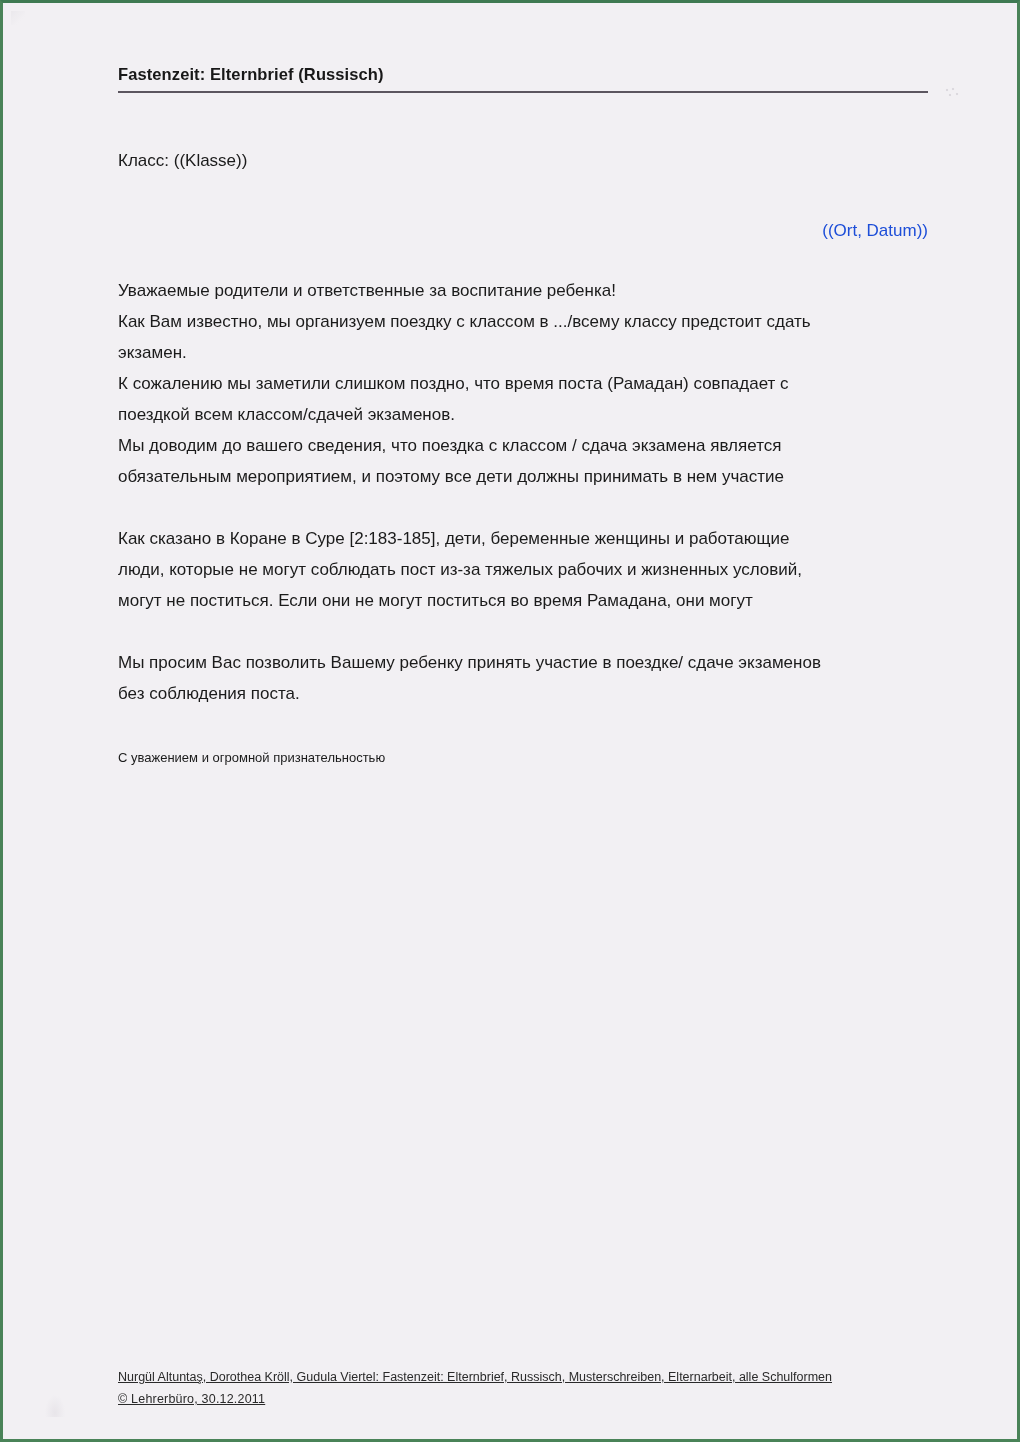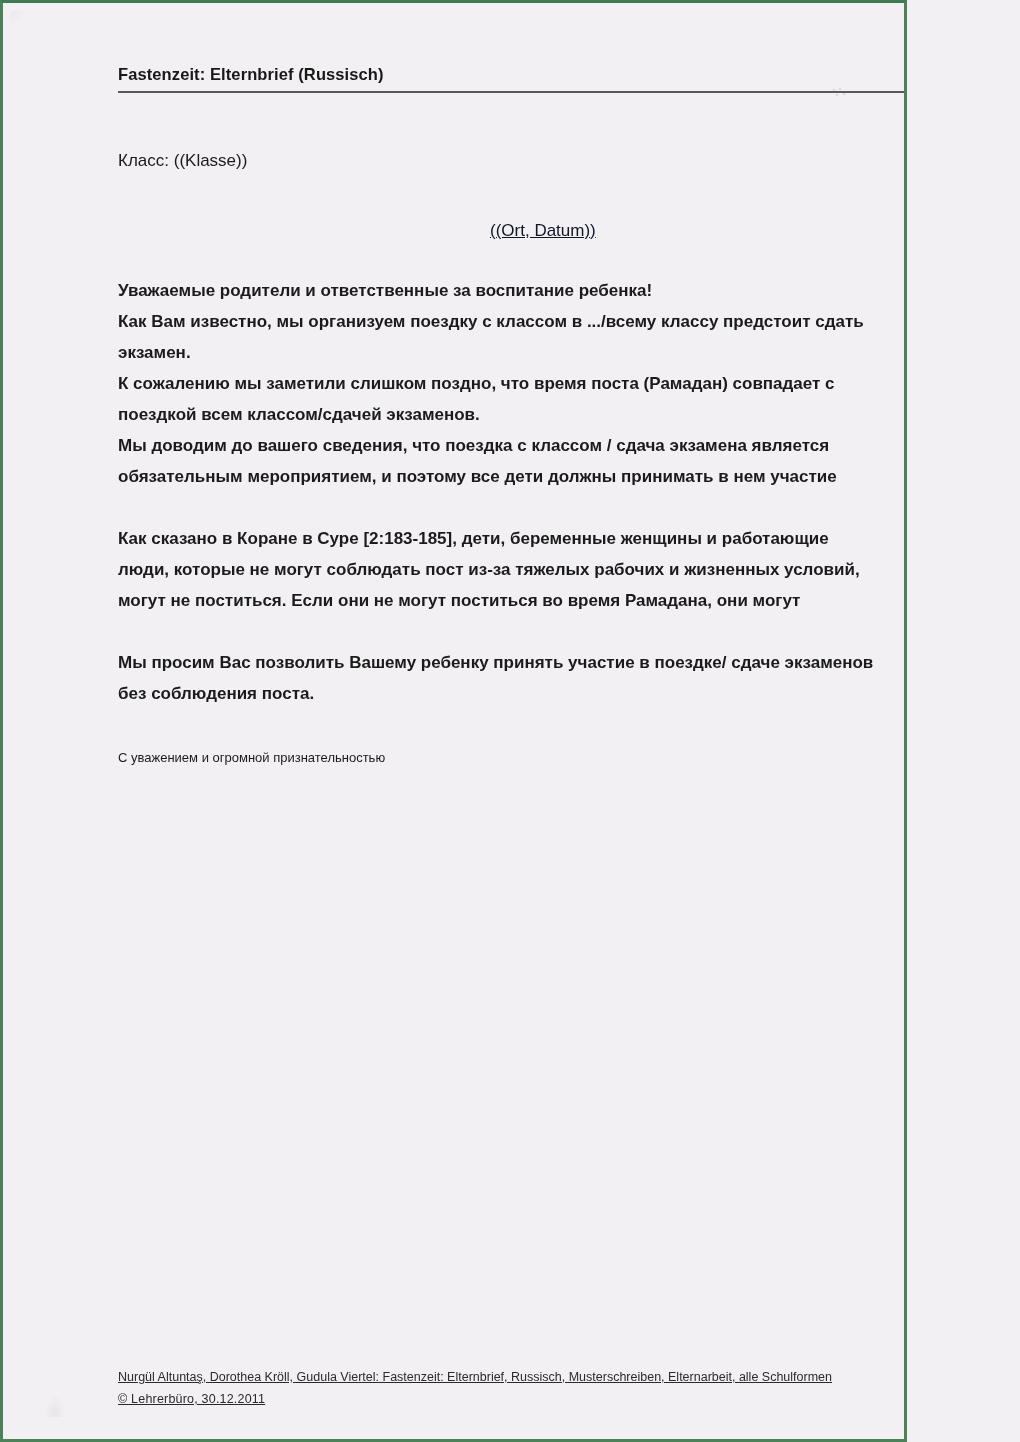--- a/index.html
+++ b/index.html
@@ -10,21 +10,21 @@
     width: 1020px;
     height: 1442px;
     background: #f2f0f3;
     font-family: "Liberation Sans", sans-serif;
     -webkit-font-smoothing: antialiased;
   }
 
   .page {
     position: relative;
     box-sizing: border-box;
-    width: 907px;
+    width: 1020px;
     height: 1442px;
     background: #f2f0f3;
     border-top: 3px solid #3f7a52;
     border-left: 3px solid #4a8358;
     border-right: 3px solid #4a8358;
     border-bottom: 3px solid #4a8358;
     overflow: hidden;
   }
 
   
@@ -88,35 +88,33 @@
     margin-top: 52px;
     font-size: 17px;
     color: #1b1b1b;
     line-height: 31px;
   }
   .meta-line { white-space: nowrap; }
 
   .place-date {
     margin-top: 45px;
     font-size: 17px;
-    color: #0f172a;
-    text-align: left;
+    color: #1d4ed8;
+    text-align: right;
     padding-left: 372px;
-    text-decoration: underline;
   }
 
   .body-block {
     margin-top: 34px;
     font-size: 17px;
     color: #1b1b1b;
     line-height: 31px;
   }
   .para {
     margin: 0 0 31px 0;
-    font-weight: bold;
   }
   .para:last-child { margin-bottom: 0; }
   .para .ln { display: block; }
 
   .closing {
     margin-top: 33px;
     font-size: 13px;
     color: #1b1b1b;
     line-height: 31px;
   }

